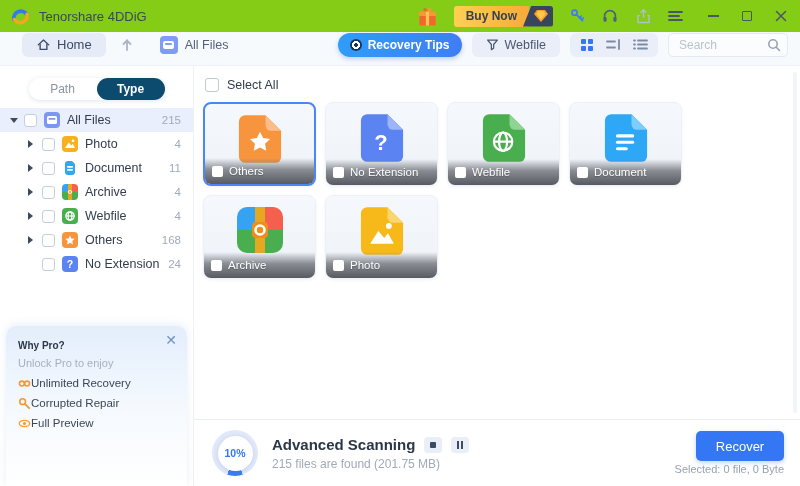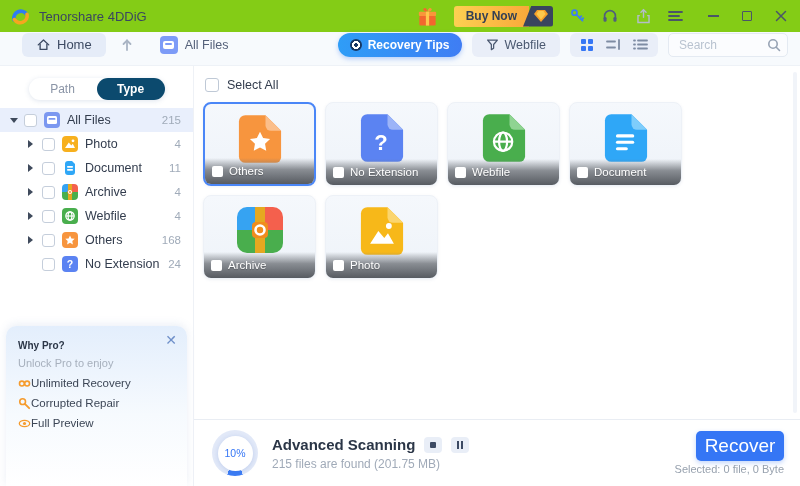--- a/index.html
+++ b/index.html
@@ -79,31 +79,31 @@
   .card { width:113px; height:84px; border-radius:8px; background:linear-gradient(180deg,#f5f8fc,#eef3f9); border:1px solid #edf1f7; position:relative; overflow:hidden; cursor:pointer; box-shadow:0 1px 3px rgba(120,140,170,.12); }
   .card.selected { border:2px solid #4a86f7; }
   .card-icon { position:absolute; top:10px; left:50%; transform:translateX(-50%); }
   .card-strip { position:absolute; left:0; right:0; bottom:0; height:26px; display:flex; align-items:center; gap:6px; padding:0 7px; background:linear-gradient(180deg,rgba(130,134,140,0) 0%,rgba(108,112,118,.78) 45%,rgba(82,86,92,.97) 100%); }
   .card-cb { width:11px; height:11px; border-radius:2px; background:#fff; flex:0 0 11px; cursor:pointer; }
   .card-label { color:#fff; font-size:11.5px; text-shadow:0 1px 1px rgba(0,0,0,.25); white-space:nowrap; }
 
   
   .statusbar { flex:0 0 67px; border-top:1px solid #e9edf3; background:#fff; display:flex; align-items:center; padding:0 16px 0 18px; }
   .prog-ring { width:46px; height:46px; border-radius:50%; background:conic-gradient(from 160deg,#3b7cf5 0 11%,#e2e9f8 11% 100%); display:flex; align-items:center; justify-content:center; flex:0 0 46px; }
-  .prog-inner { width:35px; height:35px; border-radius:50%; background:#fff; box-shadow:0 1px 5px rgba(70,110,200,.22); display:flex; align-items:center; justify-content:center; font-size:10.5px; font-weight:normal; color:#3576f5; }
+  .prog-inner { width:35px; height:35px; border-radius:50%; background:#fff; box-shadow:0 1px 5px rgba(70,110,200,.22); display:flex; align-items:center; justify-content:center; font-size:10.5px; font-weight:bold; color:#3576f5; }
   .scan-info { margin-left:14px; }
   .scan-title-row { display:flex; align-items:flex-end; gap:9px; }
   .scan-title { font-size:15px; font-weight:bold; color:#2b3647; }
   .ctl-btn { width:18px; height:16px; border-radius:4px; background:#e9eef7; border:none; display:flex; align-items:center; justify-content:center; cursor:pointer; }
   .stop-glyph { width:6px; height:6px; background:#3c4a63; border-radius:1px; display:block; }
   .pause-glyph { display:flex; gap:2px; }
   .pause-glyph i { width:2px; height:8px; background:#3c4a63; display:block; }
   .scan-sub { font-size:12px; color:#a0aab8; margin-top:4px; }
   .recover-area { margin-left:auto; display:flex; flex-direction:column; align-items:flex-end; }
-  .recover-btn { width:88px; height:30px; background:#3576f5; color:#fff; font-size:19px; border:none; border-radius:5px; cursor:pointer; font-family:"Liberation Sans",sans-serif; box-shadow:0 2px 5px rgba(53,118,245,.3); }
+  .recover-btn { width:88px; height:30px; background:#3576f5; color:#fff; font-size:13px; border:none; border-radius:5px; cursor:pointer; font-family:"Liberation Sans",sans-serif; box-shadow:0 2px 5px rgba(53,118,245,.3); }
   .selected-info { font-size:11px; color:#97a1ae; margin-top:2px; }
 </style>
 </head>
 <body>
 
 <div class="app">
 
   <div class="titlebar">
     <svg class="logo" viewBox="0 0 24 24">
       <path d="M4.5 15.5 A8 8 0 0 1 19 9.5" fill="none" stroke="#2e7cf0" stroke-width="4.2" stroke-linecap="round"></path>

